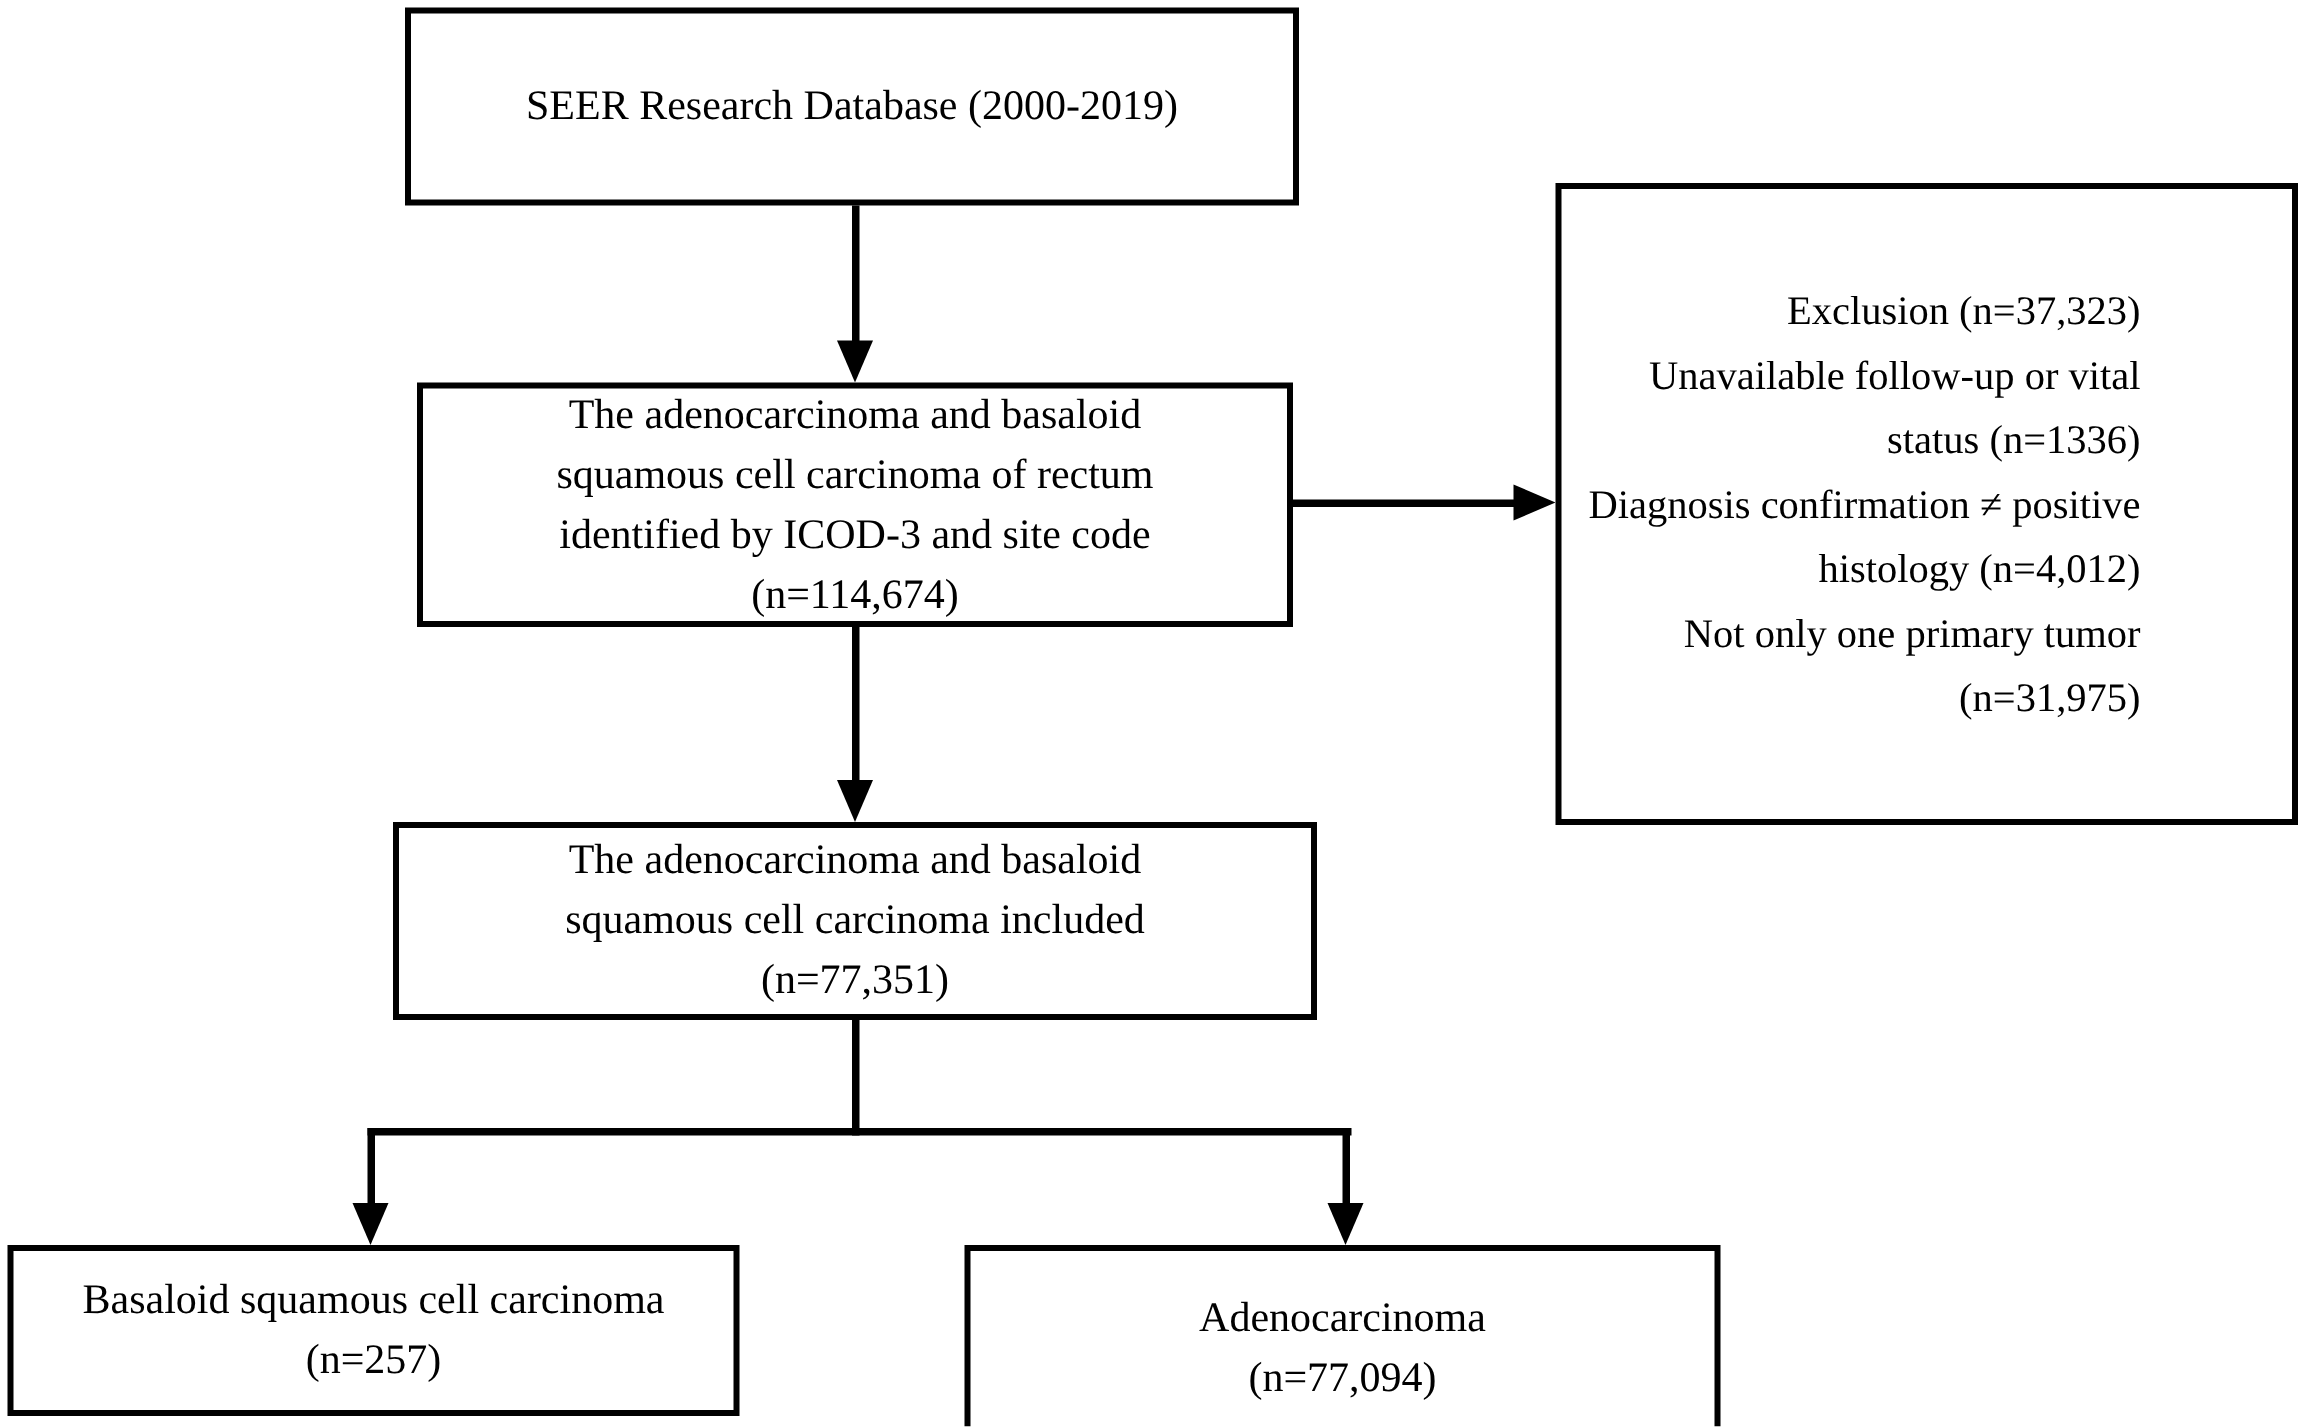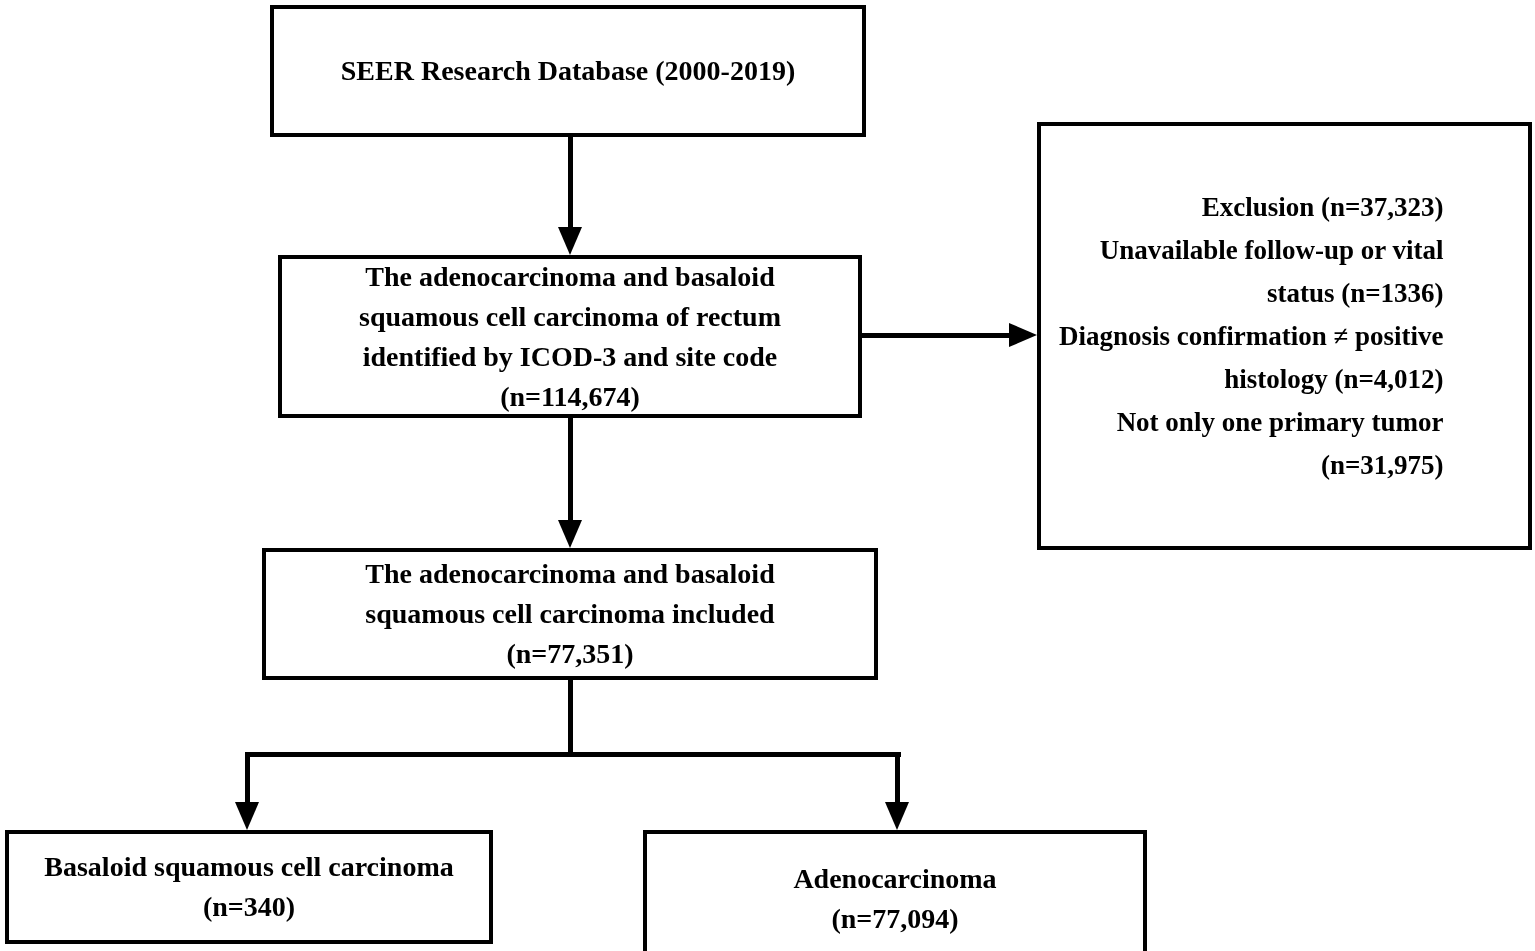--- a/index.html
+++ b/index.html
@@ -17,21 +17,21 @@
   .fc-box {
     position: absolute;
     border: 4px solid #000000;
     background: #ffffff;
     display: flex;
     align-items: center;
     justify-content: center;
   }
 
   .fc-text {
-    font-weight: bold;
+    font-weight: normal;
     font-size: 28px;
     line-height: 40px;
     text-align: center;
     white-space: pre;
   }
 
   .fc-box.align-left { justify-content: flex-start; padding-left: 18px; }
   .fc-text.left { text-align: right; font-size: 27px; line-height: 43px; }
 
   .vline, .hline { position: absolute; background: #000000; }
@@ -116,21 +116,21 @@
 
   <div class="vline" id="branch-stem"></div>
   <div class="hline" id="branch-bar"></div>
   <div class="vline" id="branch-left-line"></div>
   <div class="head-down" id="branch-left-head"></div>
   <div class="vline" id="branch-right-line"></div>
   <div class="head-down" id="branch-right-head"></div>
 
   <div class="fc-box" id="box-basaloid">
     <div class="fc-text">Basaloid squamous cell carcinoma
-(n=340)</div>
+(n=257)</div>
   </div>
 
   <div class="fc-box" id="box-adeno">
     <div class="fc-text">Adenocarcinoma
 (n=77,094)</div>
   </div>
 
 </div>
 
 </body></html>

